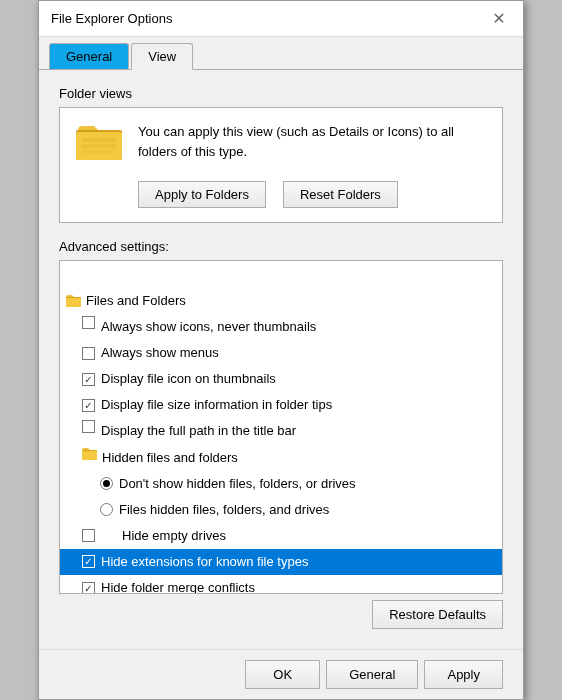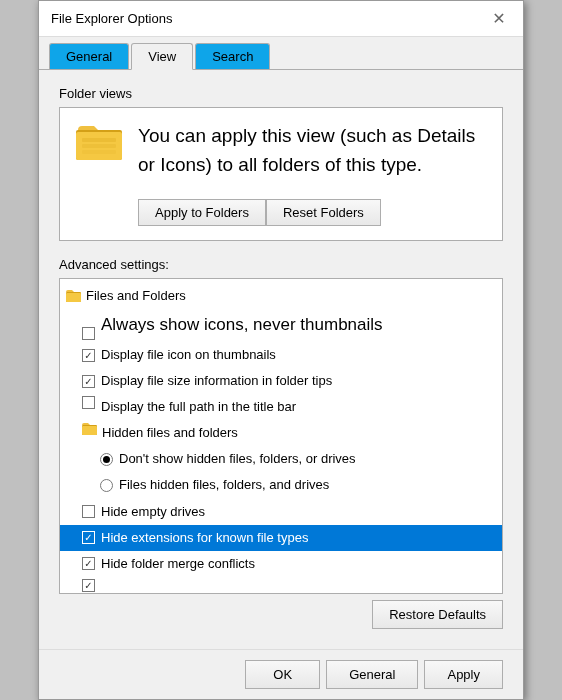--- a/index.html
+++ b/index.html
@@ -94,33 +94,33 @@
       gap: 14px;
     }
     .folder-icon {
       width: 48px;
       height: 40px;
       flex-shrink: 0;
       position: relative;
     }
     .folder-desc {
       flex: 1;
-      font-size: 19px;
+      font-size: 13px;
       line-height: 1.5;
       color: #000;
       margin-bottom: 12px;
     }
     .folder-views-right {
       flex: 1;
       display: flex;
       flex-direction: column;
     }
     .folder-btns {
       display: flex;
-      gap: 0;
+      gap: 17px;
       margin-top: 8px;
     }
     .btn {
       padding: 5px 16px;
       border: 1px solid #adadad;
       background: linear-gradient(to bottom, #f8f8f8, #e8e8e8);
       cursor: pointer;
       font-size: 13px;
       color: #000;
       min-width: 110px;
@@ -137,20 +137,21 @@
       flex: 1;
       overflow: hidden;
       display: flex;
       position: relative;
     }
     .settings-list {
       flex: 1;
       overflow-y: scroll;
       padding: 4px 0;
       list-style: none;
+      margin-top: 23px;
     }
     .settings-list::-webkit-scrollbar { width: 17px; }
     .settings-list::-webkit-scrollbar-track { background: #f0f0f0; border-left: 1px solid #ddd; }
     .settings-list::-webkit-scrollbar-thumb { background: #c0c0c0; border: 1px solid #aaa; }
     .bottom-bar {
       padding: 10px 20px;
       display: flex;
       justify-content: flex-end;
       gap: 6px;
       border-top: 1px solid #ddd;
@@ -187,21 +188,20 @@
 <div class="dialog">
 
   <div class="title-bar">
     <span class="title-text">File Explorer Options</span>
     <button class="close-btn">✕</button>
   </div>
 
   <div class="tabs">
     <div class="tab">General</div>
     <div class="tab active">View</div>
-    <div class="tab">Search</div>
   </div>
 
   <div class="content">
 
     <div style="margin-bottom:6px">
       <span class="folder-views-section-label">Folder views</span>
     </div>
     <div class="folder-views-section">
       <div class="folder-views-inner">
 
@@ -239,23 +239,27 @@
       <li style="display: flex; align-items: center; padding: 2px 8px 2px 6px; font-size: 13px; line-height: 1.7; position: relative;">
             <span style="display: flex; align-items: center;">
               <svg width="16" height="14" viewBox="0 0 16 14" xmlns="http://www.w3.org/2000/svg" style="margin-right:4px;flex-shrink:0">
         <rect x="0" y="3" width="15" height="10" rx="1" fill="#d4a017"></rect>
         <path d="M0 3 Q0 1 2 1 L6 1 L8 3 Z" fill="#f0c040"></path>
         <rect x="0" y="4" width="15" height="9" rx="1" fill="#f5c842"></rect>
       </svg>
             </span>
             <span>Files and Folders</span>
           </li>
-          <li style="display: flex; align-items: flex-end; padding: 2px 8px 2px 22px; font-size: 17px; line-height: 1.7; position: relative;">
+          <li style="display: flex; align-items: flex-start; padding: 2px 8px 2px 22px; font-size: 13px; line-height: 1.7; position: relative;">
             <span style="width: 13px; height: 13px; border: 1px solid rgb(119, 119, 119); background: rgb(255, 255, 255); margin-right: 6px; flex-shrink: 0; display: flex; align-items: center; justify-content: center; font-size: 10px; color: rgb(51, 51, 51);"></span>
             <span>Always show icons, never thumbnails</span>
+          </li>
+          <li style="display: flex; align-items: center; padding: 2px 8px 2px 22px; font-size: 13px; line-height: 1.7; position: relative;">
+            <span style="width: 13px; height: 13px; border: 1px solid rgb(119, 119, 119); background: rgb(255, 255, 255); margin-right: 6px; flex-shrink: 0; display: flex; align-items: center; justify-content: center; font-size: 10px; color: rgb(51, 51, 51);"></span>
+            <span>Always show menus</span>
           </li>
           <li style="display: flex; align-items: center; padding: 2px 8px 2px 22px; font-size: 13px; line-height: 1.7; position: relative;">
             <span style="width: 13px; height: 13px; border: 1px solid rgb(119, 119, 119); background: rgb(255, 255, 255); margin-right: 6px; flex-shrink: 0; display: flex; align-items: center; justify-content: center; font-size: 10px; color: rgb(51, 51, 51);">✓</span>
             <span>Display file icon on thumbnails</span>
           </li>
           <li style="display: flex; align-items: center; padding: 2px 8px 2px 22px; font-size: 13px; line-height: 1.7; position: relative;">
             <span style="width: 13px; height: 13px; border: 1px solid rgb(119, 119, 119); background: rgb(255, 255, 255); margin-right: 6px; flex-shrink: 0; display: flex; align-items: center; justify-content: center; font-size: 10px; color: rgb(51, 51, 51);">✓</span>
             <span>Display file size information in folder tips</span>
           </li>
           <li style="display: flex; padding: 2px 8px 2px 22px; font-size: 13px; line-height: 1.7; position: relative;">
@@ -275,21 +279,21 @@
           <li style="display: flex; align-items: center; padding: 2px 8px 2px 40px; font-size: 13px; line-height: 1.7; position: relative;">
             <span style="width: 13px; height: 13px; border: 1px solid rgb(119, 119, 119); background: rgb(255, 255, 255); border-radius: 50%; margin-right: 6px; flex-shrink: 0; display: flex; align-items: center; justify-content: center;">
               <span style="width: 7px; height: 7px; background: rgb(0, 0, 0); border-radius: 50%; display: block;"></span>
             </span>
             <span>Don't show hidden files, folders, or drives</span>
           </li>
           <li style="display: flex; align-items: center; padding: 2px 8px 2px 40px; font-size: 13px; line-height: 1.7; position: relative;">
             <span style="width: 13px; height: 13px; border: 1px solid rgb(119, 119, 119); background: rgb(255, 255, 255); border-radius: 50%; margin-right: 6px; flex-shrink: 0; display: flex; align-items: center; justify-content: center;"></span>
             <span>Files hidden files, folders, and drives</span>
           </li>
-          <li style="display: flex; align-items: center; padding: 2px 8px 2px 22px; font-size: 13px; line-height: 1.7; position: relative;">
+          <li style="display: flex; align-items: center; padding: 2px 8px 2px 22px; font-size: 13px; line-height: 1.7; position: relative; gap: 21px;">
             <span style="width: 13px; height: 13px; border: 1px solid rgb(119, 119, 119); background: rgb(255, 255, 255); margin-right: 6px; flex-shrink: 0; display: flex; align-items: center; justify-content: center; font-size: 10px; color: rgb(51, 51, 51);"></span>
             <span>Hide empty drives</span>
           </li>
           <li style="display: flex; align-items: center; padding: 2px 8px 2px 22px; font-size: 13px; line-height: 1.7; position: relative; background: rgb(0, 120, 215); color: rgb(255, 255, 255);">
             <span style="width: 13px; height: 13px; border: 1px solid rgb(255, 255, 255); background: transparent; margin-right: 6px; flex-shrink: 0; display: flex; align-items: center; justify-content: center; font-size: 10px; color: rgb(255, 255, 255);">✓</span>
             <span>Hide extensions for known file types</span>
           </li>
           <li style="display: flex; align-items: center; padding: 2px 8px 2px 22px; font-size: 13px; line-height: 1.7; position: relative;">
             <span style="width: 13px; height: 13px; border: 1px solid rgb(119, 119, 119); background: rgb(255, 255, 255); margin-right: 6px; flex-shrink: 0; display: flex; align-items: center; justify-content: center; font-size: 10px; color: rgb(51, 51, 51);">✓</span>
             <span>Hide folder merge conflicts</span>

